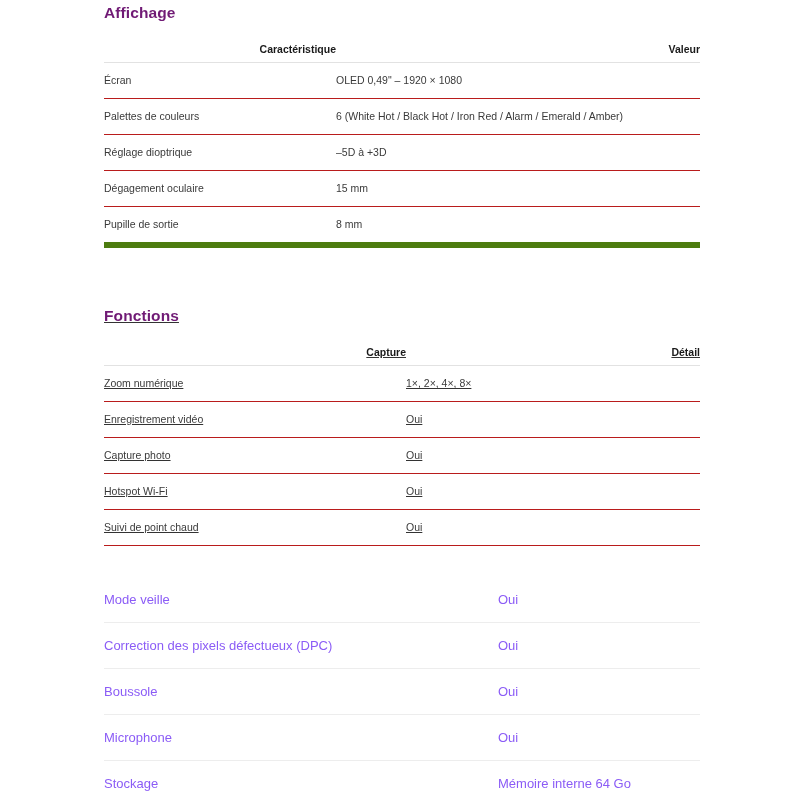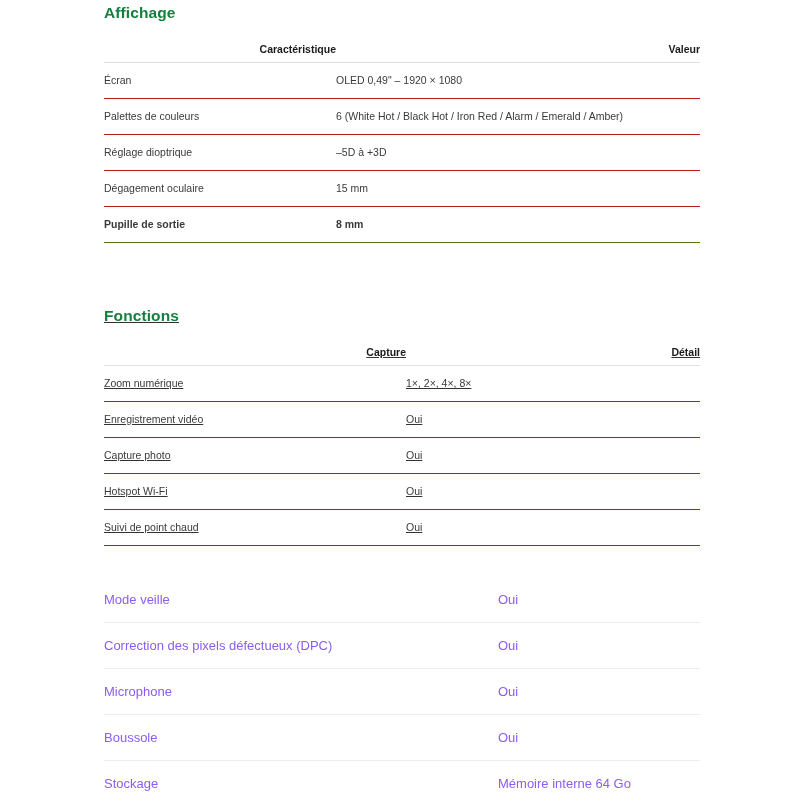--- a/index.html
+++ b/index.html
@@ -22,21 +22,21 @@
     height: 800px;
     box-sizing: border-box;
     padding: 0 100px;
   }
   .section {
     width: 600px;
   }
   .section-title {
     font-size: 15.5px;
     font-weight: bold;
-    color: #15803d;
+    color: #701a75;
     letter-spacing: 0.1px;
     margin: 0;
     line-height: 1;
   }
   
   #section-affichage {
     position: absolute;
     left: 104px;
     top: 5px;
   }
@@ -73,22 +73,21 @@
     text-align: right;
   }
   table.spec tbody td {
     font-size: 10.5px;
     color: #3a3a3a;
     height: 35px;
     border-bottom: 1px solid #b91c1c;
     white-space: nowrap;
   }
   table.spec tbody tr.last-row td {
-    border-bottom: 1px solid #4d7c0f;
-    font-weight: bold;
+    border-bottom: 6px solid #4d7c0f;
   }
   
   #table-affichage col.c-key { width: 232px; }
   #table-affichage col.c-val { width: 364px; }
   #table-fonctions col.c-key { width: 302px; }
   #table-fonctions col.c-val { width: 294px; }
 
   
   table.spec-large {
     border-collapse: collapse;
@@ -206,25 +205,25 @@
     <tbody>
       <tr>
         <td>Mode veille</td>
         <td>Oui</td>
       </tr>
       <tr>
         <td>Correction des pixels défectueux (DPC)</td>
         <td>Oui</td>
       </tr>
       <tr>
+        <td>Boussole</td>
+        <td>Oui</td>
+      </tr>
+      <tr>
         <td>Microphone</td>
-        <td>Oui</td>
-      </tr>
-      <tr>
-        <td>Boussole</td>
         <td>Oui</td>
       </tr>
       <tr>
         <td>Stockage</td>
         <td>Mémoire interne 64 Go</td>
       </tr>
     </tbody>
   </table>
 
 </div>

